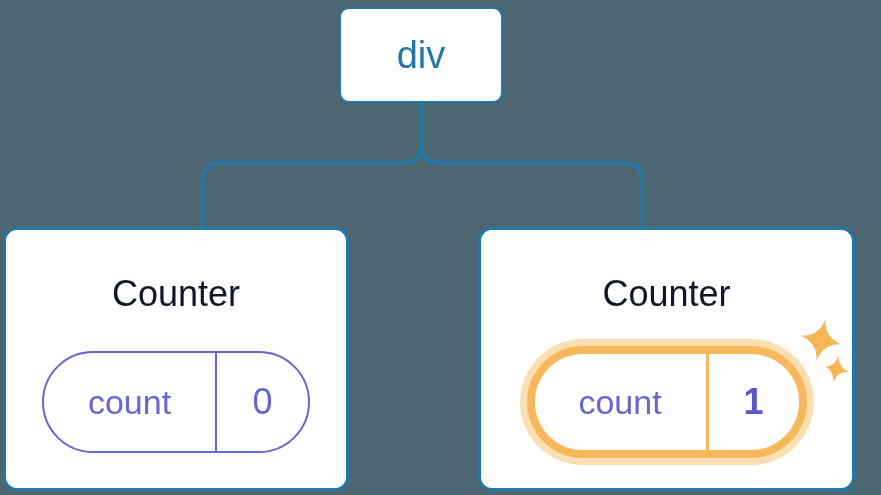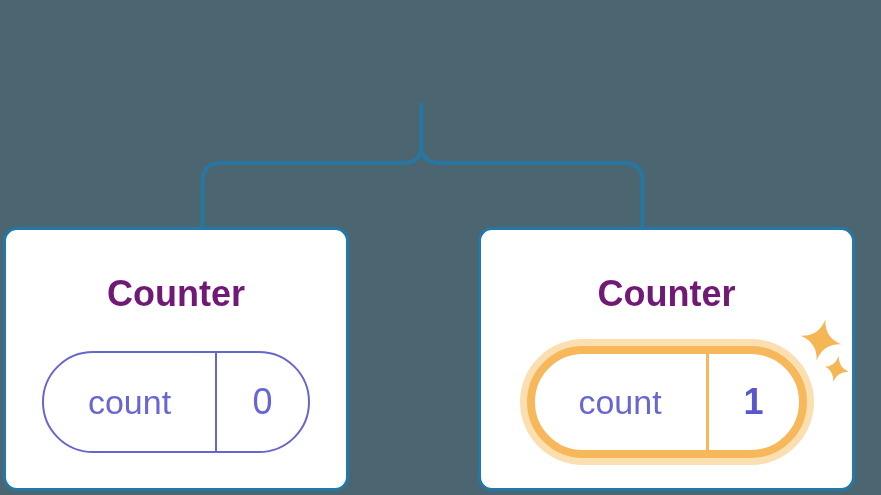--- a/index.html
+++ b/index.html
@@ -44,22 +44,22 @@
     border-radius: 14px;
   }
   .card-left  { left: 3px;   width: 346px; }
   .card-right { left: 478px; width: 377px; }
   .card-title {
     position: absolute;
     top: 46px; left: 0; right: 0;
     text-align: center;
     font-size: 36px;
     line-height: 36px;
-    font-weight: 700;
-    color: #701a75;
+    font-weight: 400;
+    color: #0f172a;
   }
   .pill-row {
     position: absolute;
     left: 0; right: 0;
     display: flex;
     justify-content: center;
   }
   .pill-row-normal     { top: 121px; }
   .pill-row-highlight  { top: 116px; }
   .pill {
@@ -112,20 +112,23 @@
 </head>
 <body>
 
 <div class="stage">
 
   <svg class="connectors" viewBox="0 0 881 495" xmlns="http://www.w3.org/2000/svg" aria-hidden="true">
     <path d="M421.5,103 L421.5,146 Q421.5,163 403,163 L221,163 Q202.5,163 202.5,181.5 L202.5,227" fill="none" stroke="#2478A8" stroke-width="3.5"></path>
     <path d="M421.5,103 L421.5,146 Q421.5,163 440,163 L624,163 Q642.5,163 642.5,181.5 L642.5,227" fill="none" stroke="#2478A8" stroke-width="3.5"></path>
   </svg>
 
+  <div class="node-root">
+    <span>div</span>
+  </div>
 
   <div class="card card-left">
     <div class="card-title">Counter</div>
     <div class="pill-row pill-row-normal">
       <div class="pill">
         <div class="pill-key">count</div>
         <div class="pill-value">0</div>
       </div>
     </div>
   </div>

